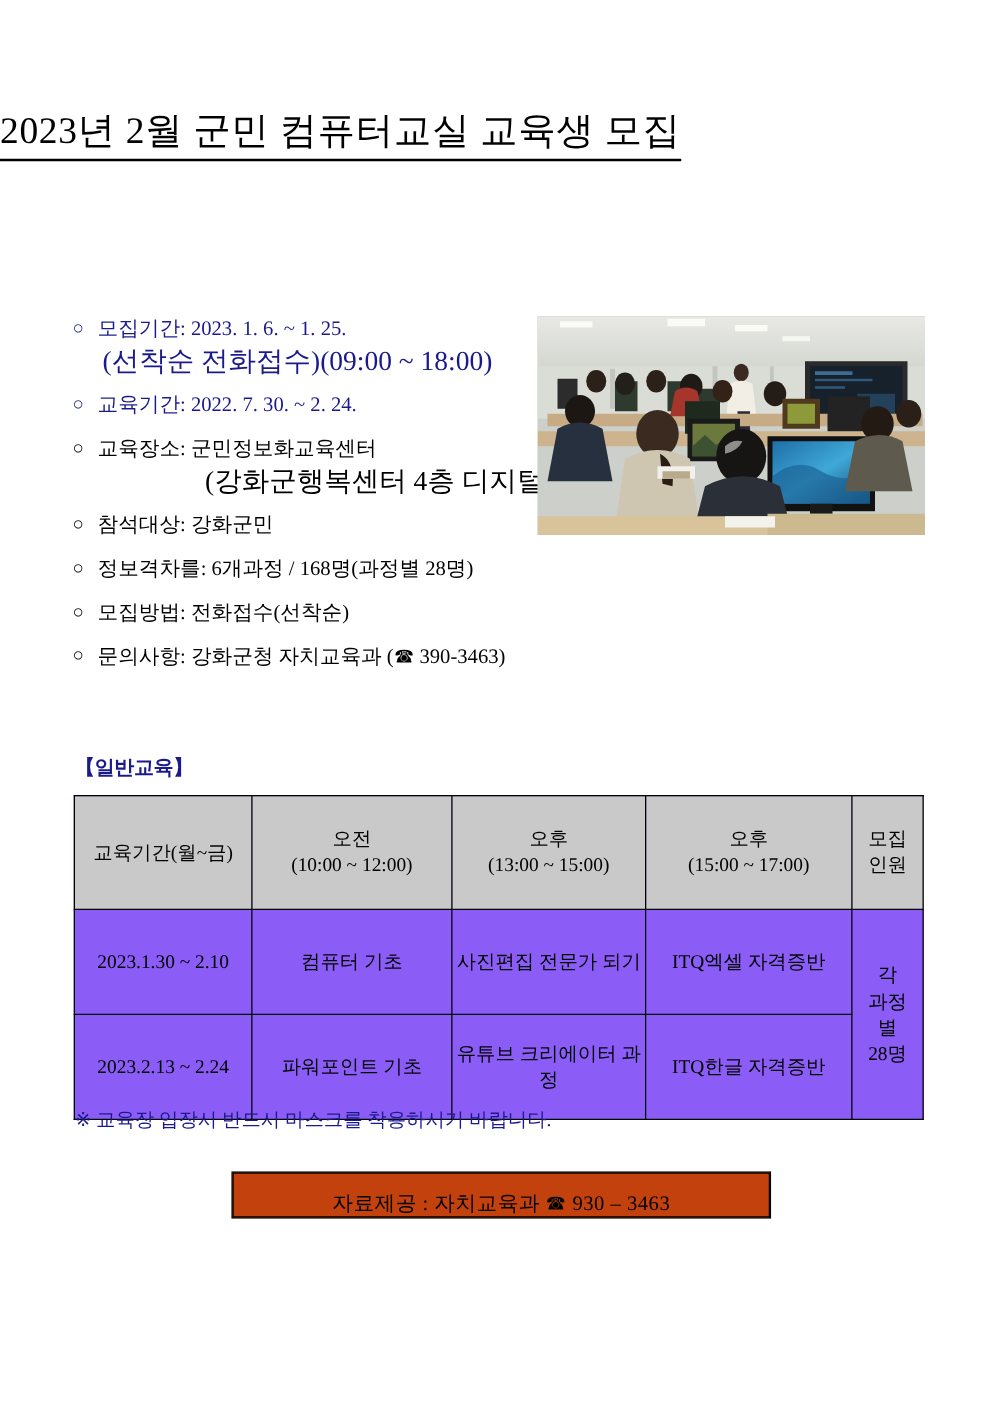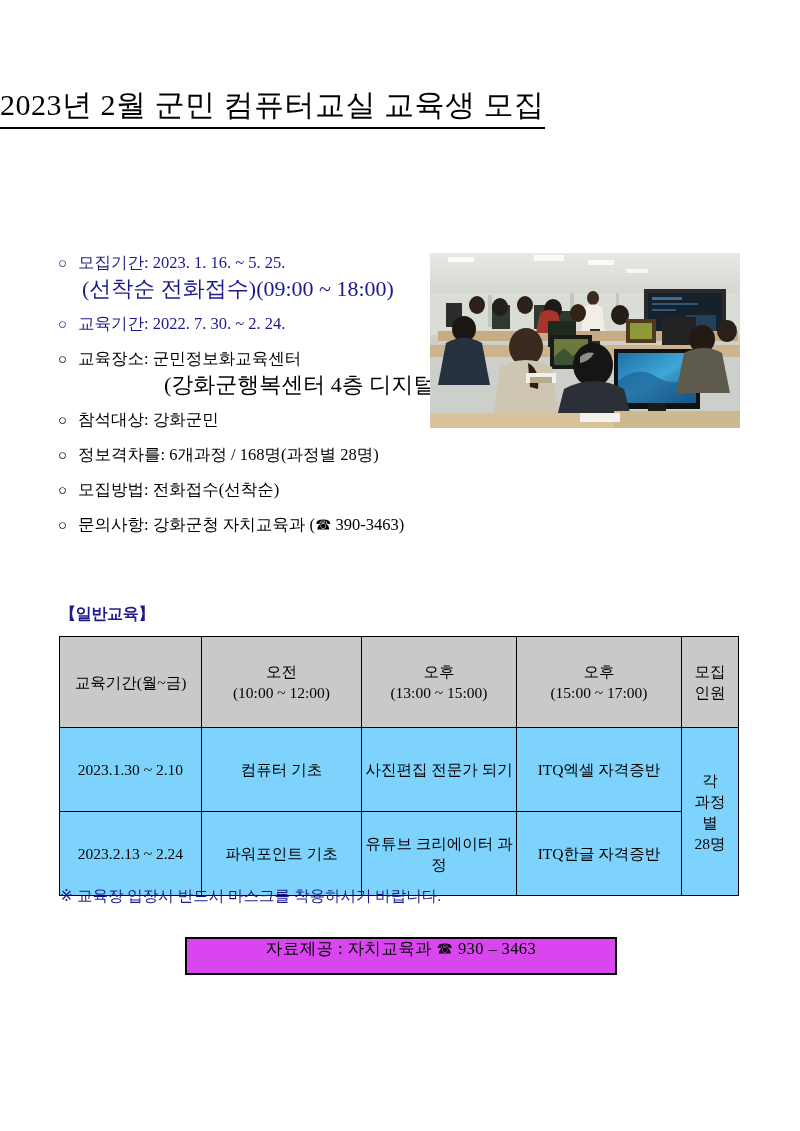--- a/index.html
+++ b/index.html
@@ -116,21 +116,21 @@
   .tbl-wrap {
     position: absolute;
     left: 59px;
     top: 636px;
     width: 681px;
   }
   table.schedule {
     border-collapse: collapse;
     width: 564px;
     table-layout: fixed;
-    background: #7dd3fc;
+    background: #8b5cf6;
   }
   table.schedule th,
   table.schedule td {
     border: 1px solid #000;
     text-align: center;
     vertical-align: middle;
     font-size: 15.5px;
     line-height: 21px;
     color: #000;
     padding: 4px 2px;
@@ -173,23 +173,23 @@
     position: absolute;
     left: 186px;
     top: 938px;
     width: 428px;
     height: 34px;
     border: 1px solid #000;
     box-shadow: 0 0 0 1px #000;
     outline: 3px solid #fff;
     outline-offset: 1px;
     display: flex;
-    align-items: flex-start;
+    align-items: flex-end;
     justify-content: center;
-    background: #d946ef;
+    background: #c2410c;
     font-family: Liberation Serif, serif;
   }
   .contact-inner {
     border: 0;
     font-size: 16.5px;
     line-height: 20px;
     color: #000;
     white-space: nowrap;
     letter-spacing: 0.4px;
   }
@@ -201,21 +201,21 @@
 
   <div class="title-wrap">
     <div class="doc-title">2023년 2월 군민 컴퓨터교실 교육생 모집</div>
   </div>
 
 
   <div class="bullets">
 
     <div class="bullet-row tight blue">
       <span class="bullet-mark">○</span>
-      <span class="bullet-text">모집기간: 2023. 1. 16. ~  5. 25.</span>
+      <span class="bullet-text">모집기간: 2023. 1. 6. ~  1. 25.</span>
     </div>
     <div class="sub-row blue">(선착순 전화접수)(09:00 ~ 18:00)</div>
 
     <div class="bullet-row blue">
       <span class="bullet-mark">○</span>
       <span class="bullet-text">교육기간: 2022. 7. 30. ~ 2. 24.</span>
     </div>
 
     <div class="bullet-row tight">
       <span class="bullet-mark">○</span>

